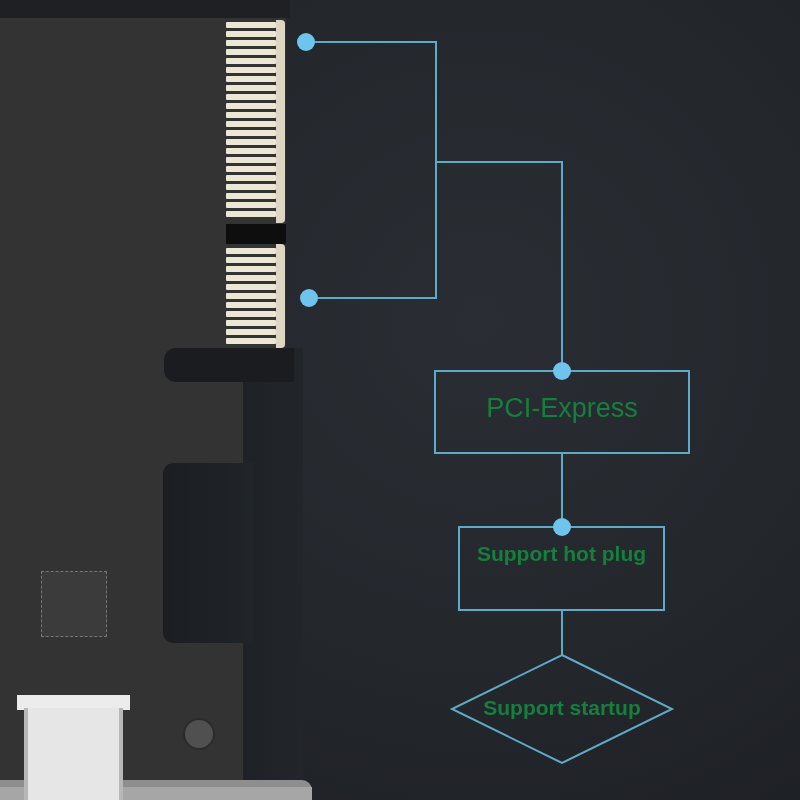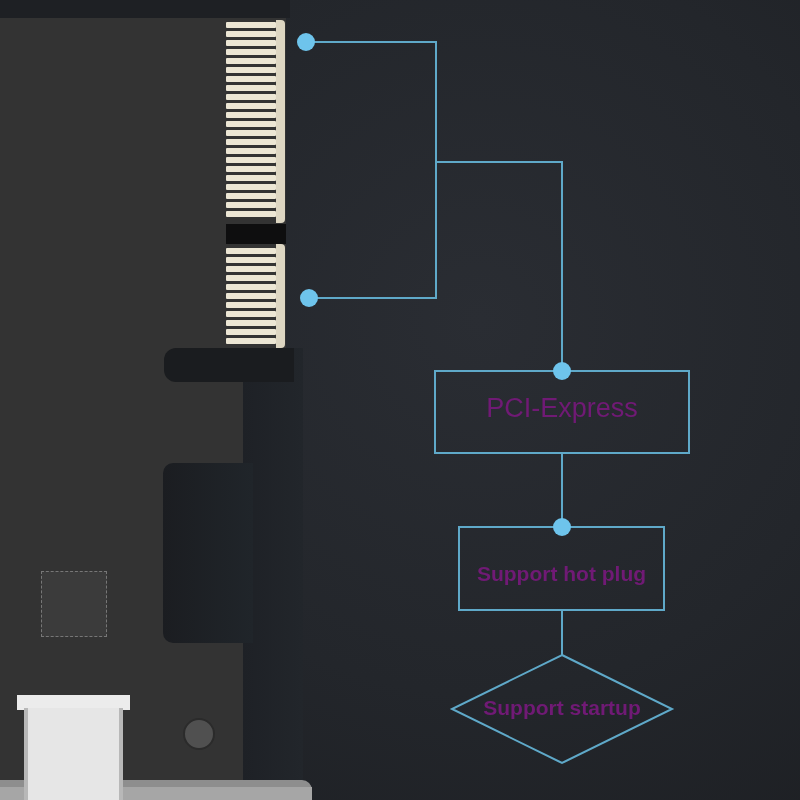--- a/index.html
+++ b/index.html
@@ -37,21 +37,21 @@
   .screw {
     left: 183px; top: 718px; width: 32px; height: 32px; border-radius: 50%;
     background: #505050; border: 2px solid #2b2b2b; box-sizing:border-box;
   }
   .connector-top { left: 17px; top: 695px; width: 113px; height: 15px; background:#ececec; }
   .connector-body { left: 24px; top: 708px; width: 99px; height: 92px; background:#e6e6e6; border-left:4px solid #b8b8b8; border-right:4px solid #b8b8b8; box-sizing:border-box;}
   .bracket { left: 0; top: 780px; width: 312px; height: 20px; background:#8e8e8e; border-radius: 0 10px 0 0; }
   .bracket2 { left: 0; top: 787px; width: 312px; height: 13px; background:#a6a6a6; }
   svg.lines { position:absolute; left:0; top:0; }
   .label {
-    position:absolute; color:#701a75; text-align:center; white-space:nowrap;
+    position:absolute; color:#15803d; text-align:center; white-space:nowrap;
   }
 </style>
 </head>
 <body>
 
 <div class="abs top-shadow"></div>
 <div class="abs board"></div>
 <div class="abs cutout-right"></div>
 <div class="abs board-mid-right"></div>
 <div class="abs board-lower-right"></div>
@@ -118,14 +118,14 @@
   </g>
   <g fill="#6ec4ec">
     <circle cx="306" cy="42" r="9"></circle>
     <circle cx="309" cy="298" r="9"></circle>
     <circle cx="562" cy="371" r="9"></circle>
     <circle cx="562" cy="527" r="9"></circle>
   </g>
 </svg>
 
 <div class="label" style="left:435px;top:393px;width:254px;font-size:27px;">PCI-Express</div>
-<div class="label" style="left:459px;top:562px;width:205px;font-size:21px;font-weight:bold;">Support hot plug</div>
+<div class="label" style="left:459px;top:542px;width:205px;font-size:21px;font-weight:bold;">Support hot plug</div>
 <div class="label" style="left:452px;top:696px;width:220px;font-size:21px;font-weight:bold;">Support startup</div>
 
 </body></html>

